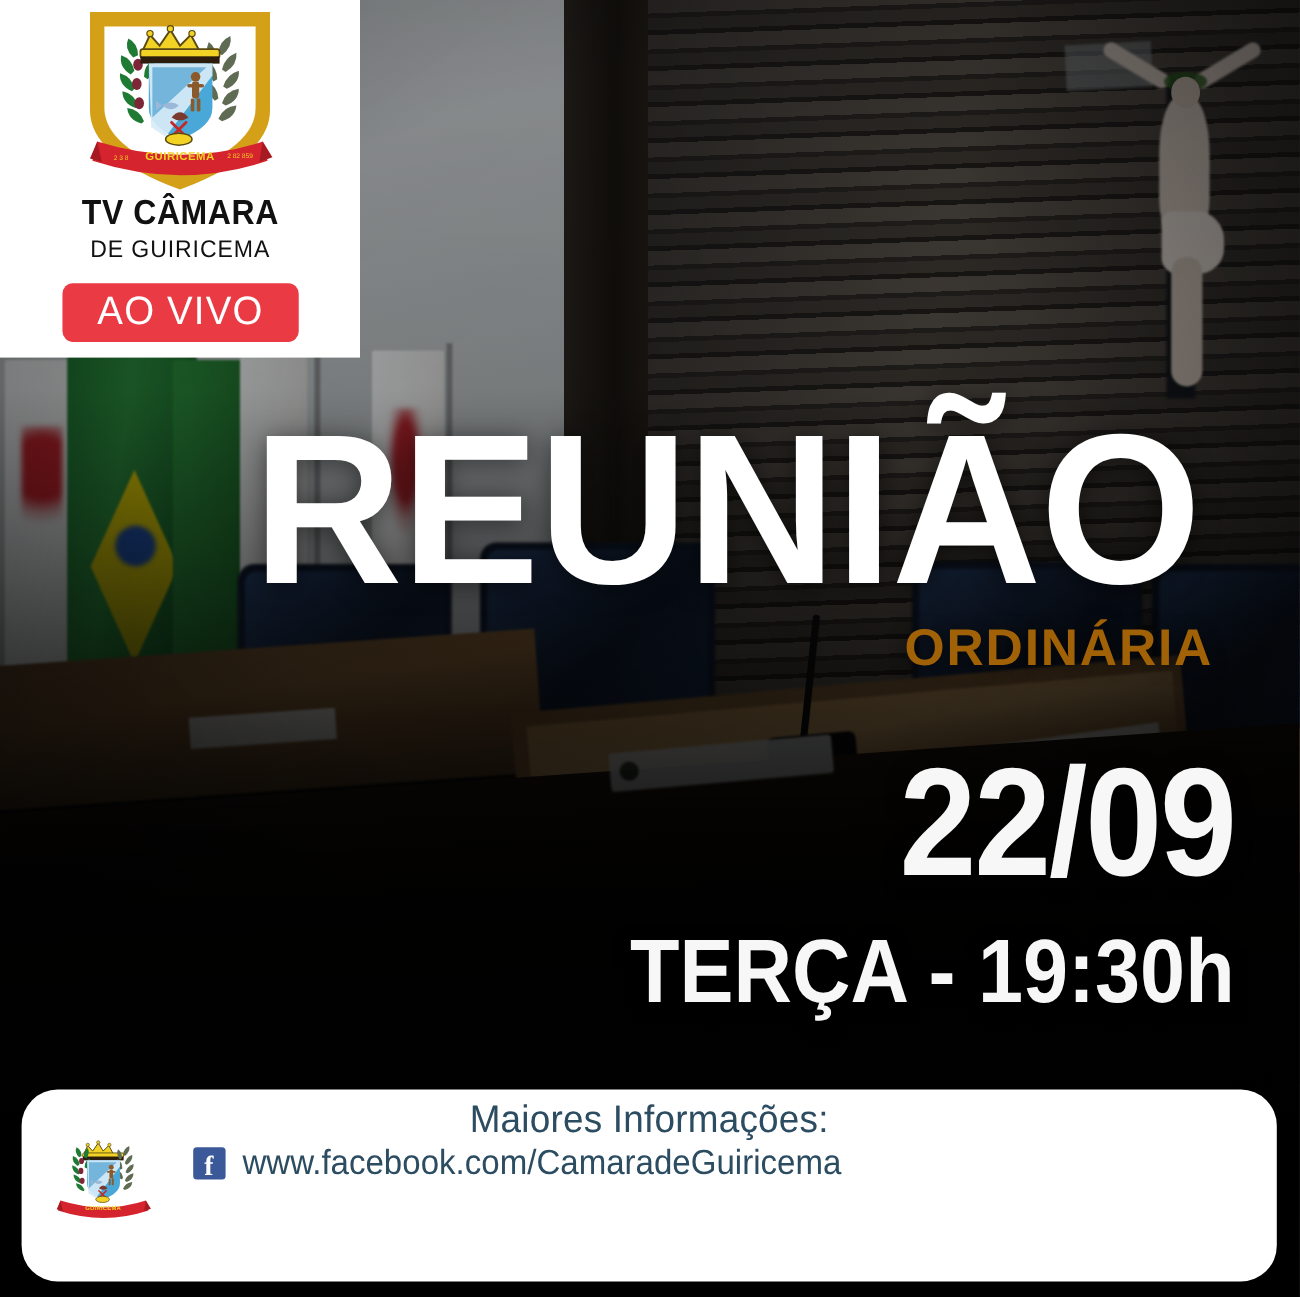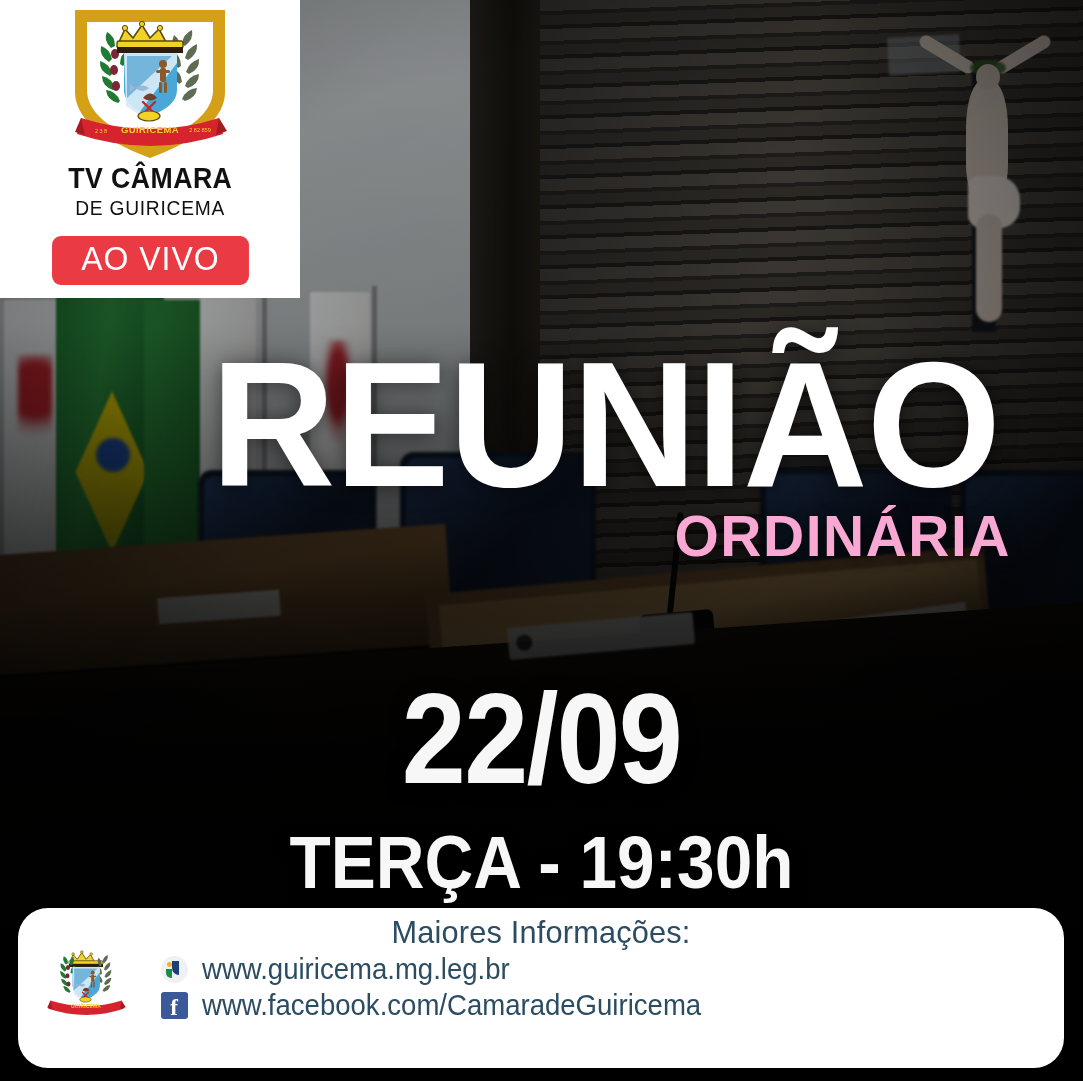--- a/index.html
+++ b/index.html
@@ -251,28 +251,28 @@
     font-family:"Liberation Sans", sans-serif;
     font-weight:bold;
     font-size:178px; line-height:.82;
     color:#fff; letter-spacing:-1px;
     transform:scaleX(.97);
     text-shadow:0 2px 22px rgba(0,0,0,.5);
     padding-right:10px;
   }
   .h-sub{
     font-family:"Liberation Sans", sans-serif;
-    font-weight:bold; font-size:57px; letter-spacing:1.5px;
-    color:#f9a8d4; margin-top:5px; padding-right:14px;
+    font-weight:bold; font-size:43px; letter-spacing:1.5px;
+    color:#a16207; margin-top:18px; padding-right:14px;
     text-shadow:0 2px 14px rgba(0,0,0,.55);
   }
 
   
   #date-block{
-    position:absolute; left:0; top:675px; width:1083px; text-align:center;
+    position:absolute; left:0; top:622px; width:1083px; text-align:right;
   }
   .d-date{
     font-family:"Liberation Sans", sans-serif;
     font-weight:bold; font-size:128px; line-height:1;
     color:#f7f7f7; letter-spacing:-2px;
     transform:scaleX(.9);
     text-shadow:0 3px 18px rgba(0,0,0,.6);
   }
   .d-day{
     font-family:"Liberation Sans", sans-serif;
@@ -547,30 +547,20 @@
         </g>
         <ellipse cx="92" cy="110" rx="11" ry="5" fill="#f2d224" stroke="#5a4a12" stroke-width="1.2"></ellipse>
         <path d="M24 112 q70 22 138 0 l4 16 q-72 24 -146 0 z" fill="#d6242e"></path>
         <path d="M24 112 l-6 14 l10 3 z" fill="#a81a22"></path>
         <path d="M162 112 l8 13 l-11 4 z" fill="#a81a22"></path>
         <text x="93" y="127" font-family="Liberation Sans, sans-serif" font-size="9.5" font-weight="bold" fill="#f2d224" text-anchor="middle" letter-spacing="0.4">GUIRICEMA</text>
       </svg>
 
       <div class="links">
 
-        <div class="link-row">
-          <span class="link-icon">
-            <span class="ic-site">
-                <span class="dot"></span>
-                <span class="j2"></span>
-                <span class="j"></span>
-              </span>
-          </span>
-          <span class="link-text">www.guiricema.mg.leg.br</span>
-        </div>
 
         <div class="link-row">
           <span class="link-icon">
             <span class="ic-fb">f</span>
           </span>
           <span class="link-text">www.facebook.com/CamaradeGuiricema</span>
         </div>
 
 
       </div>

